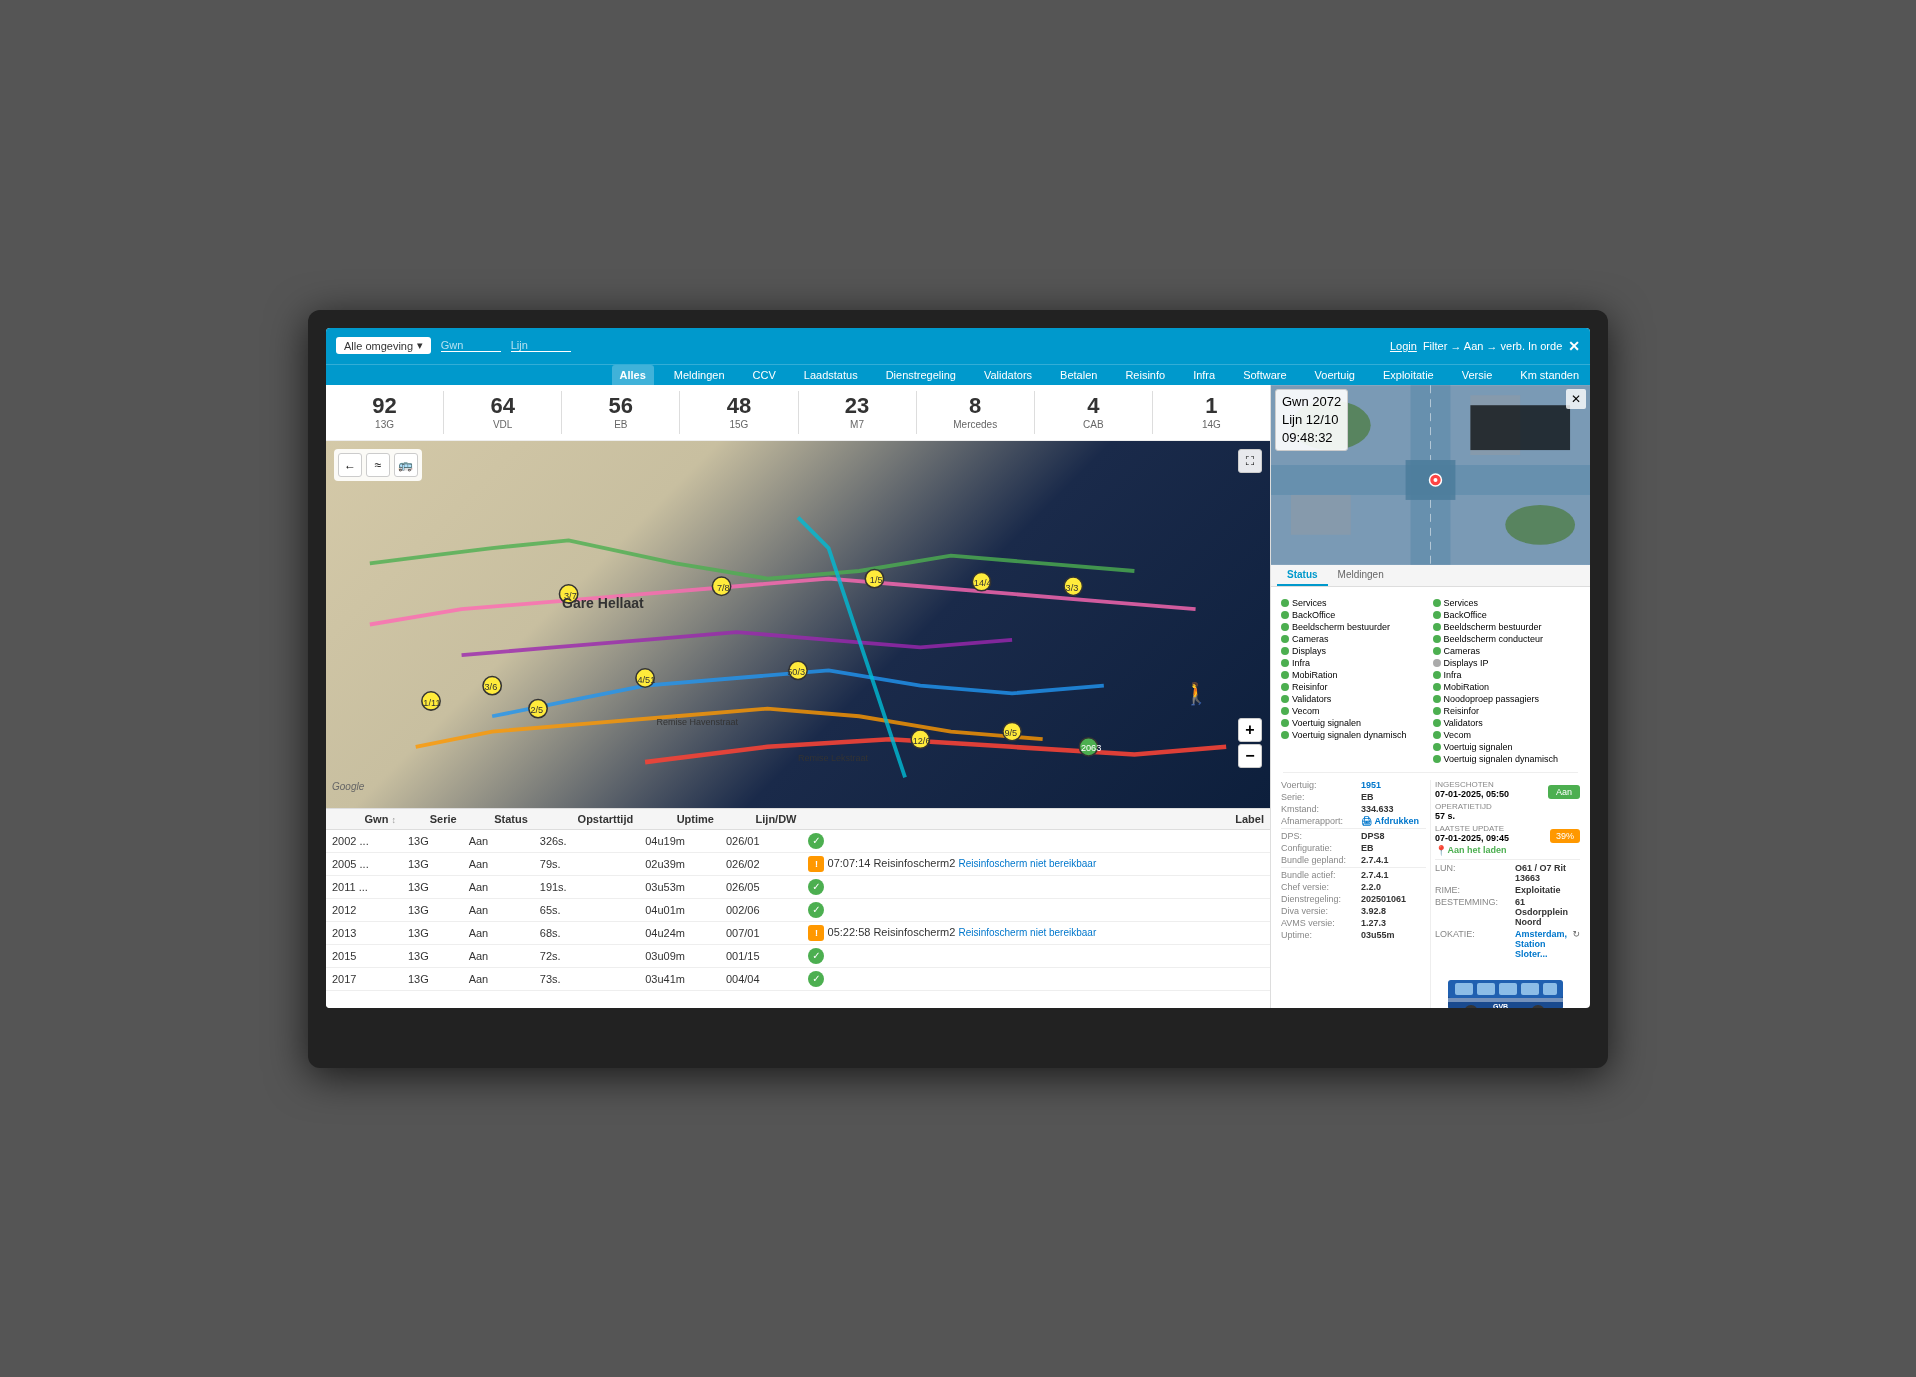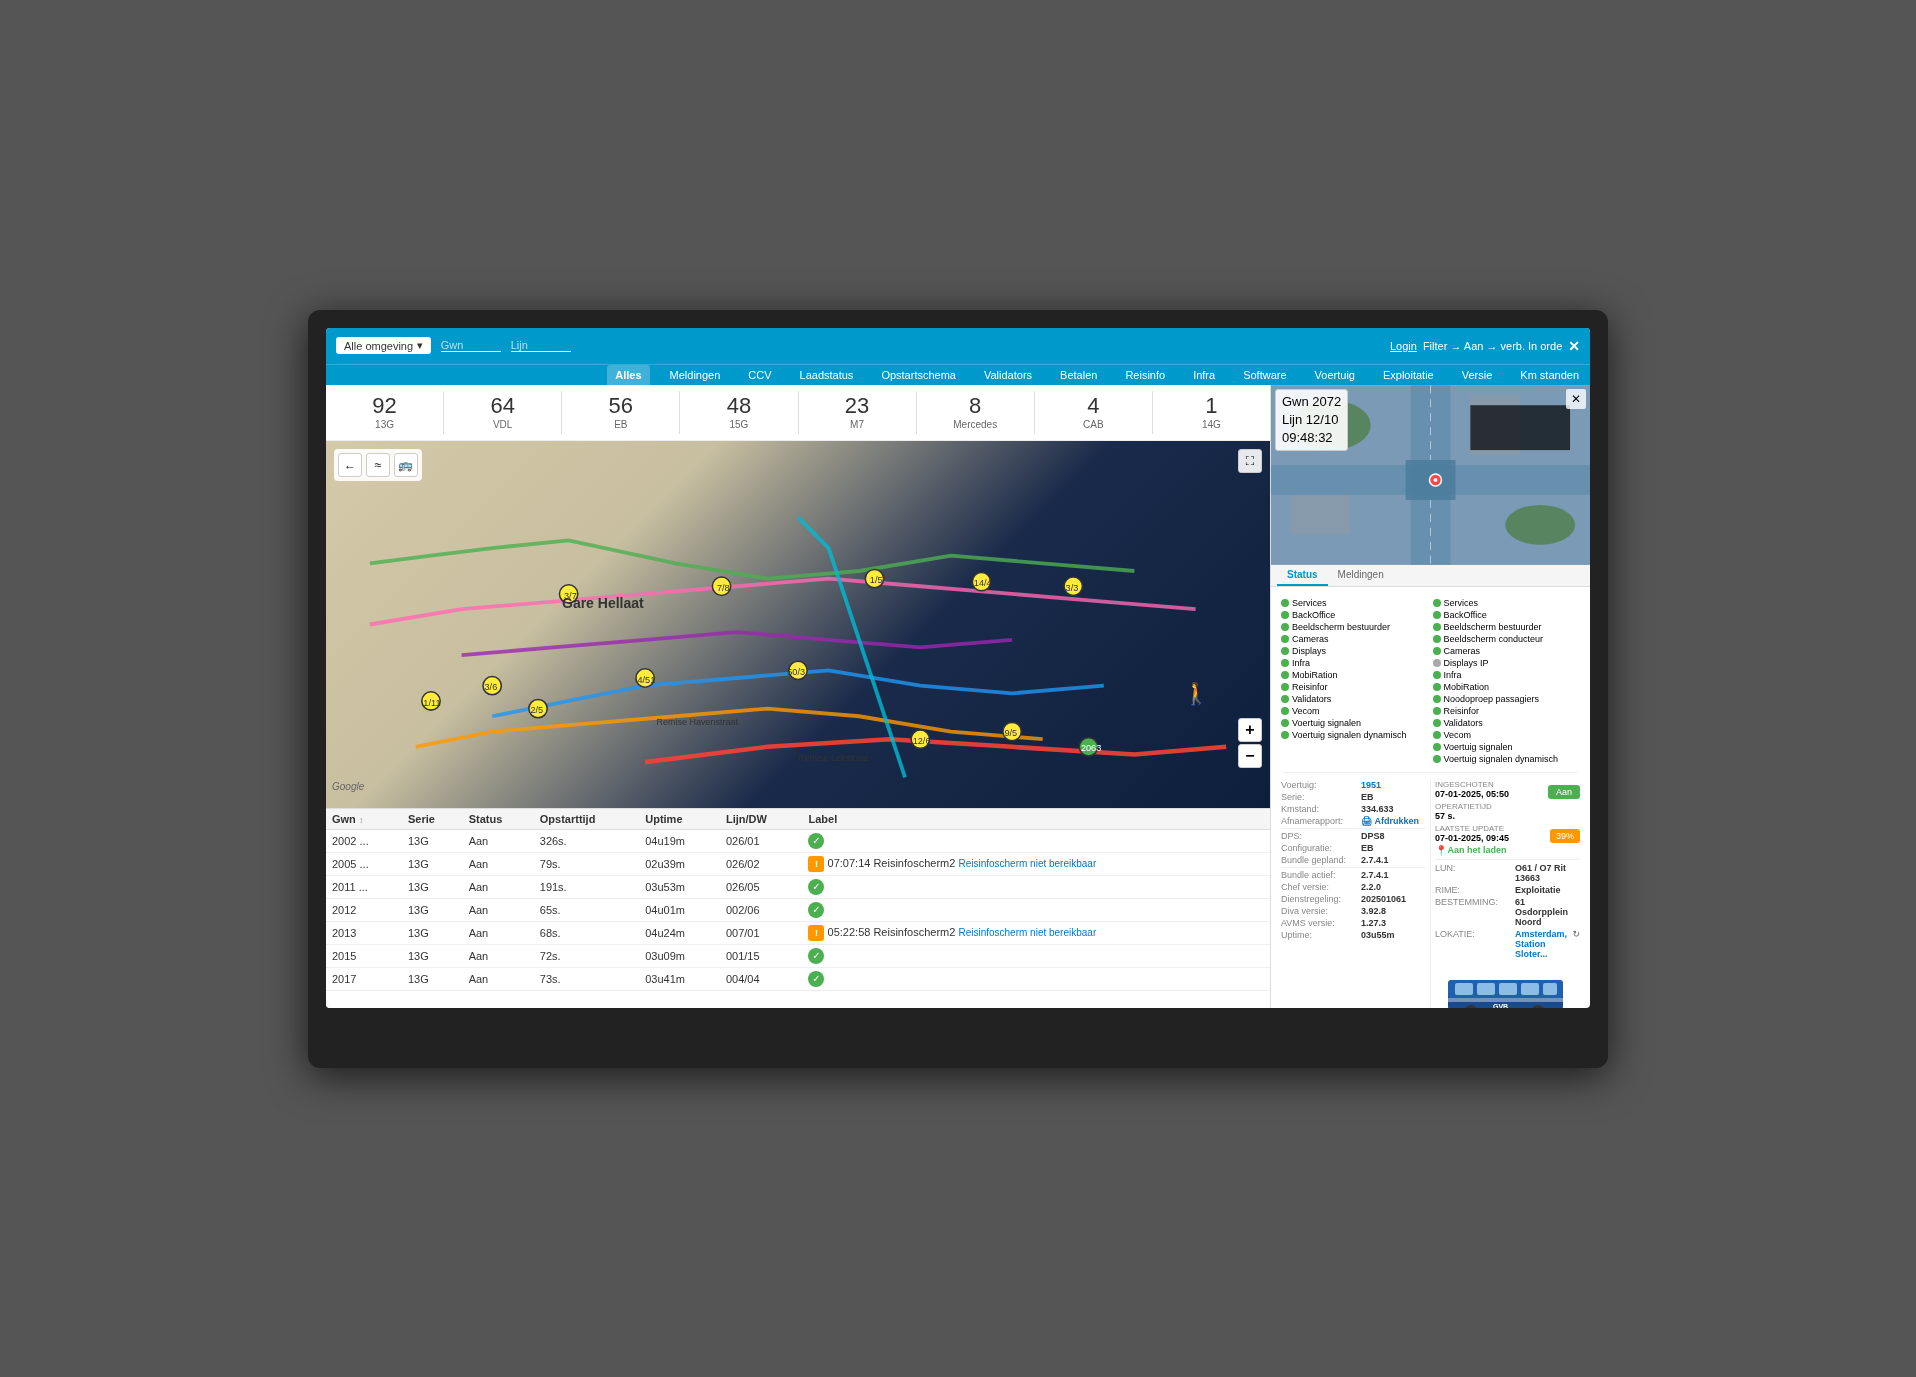--- a/index.html
+++ b/index.html
@@ -118,21 +118,21 @@
     }
     .stat-item {
       flex: 1;
       text-align: center;
       border-right: 1px solid #ddd;
       padding: 4px 6px;
     }
     .stat-item:last-child { border-right: none; }
     .stat-main {
       font-size: 22px;
-      font-weight: normal;
+      font-weight: bold;
       color: #333;
       line-height: 1;
     }
     .stat-sub {
       font-size: 10px;
       color: #666;
       margin-top: 2px;
     }
     
     .map-container {
@@ -218,21 +218,21 @@
       border-top: 1px solid #ddd;
     }
     table {
       width: 100%;
       border-collapse: collapse;
       font-size: 11px;
     }
     thead th {
       background: #f5f5f5;
       padding: 4px 6px;
-      text-align: left;
+      text-align: right;
       font-weight: bold;
       color: #333;
       border-bottom: 1px solid #ddd;
       position: sticky;
       top: 0;
       white-space: nowrap;
     }
     tbody tr {
       border-bottom: 1px solid #eee;
     }
@@ -402,21 +402,21 @@
         <span>Filter → Aan → verb. In orde</span>
         <span class="header-close">✕</span>
       </div>
     </div>
 
     <div class="nav">
       <div class="nav-item active">Alles</div>
       <div class="nav-item">Meldingen</div>
       <div class="nav-item">CCV</div>
       <div class="nav-item">Laadstatus</div>
-      <div class="nav-item">Opstartschema</div>
+      <div class="nav-item">Dienstregeling</div>
       <div class="nav-item">Validators</div>
       <div class="nav-item">Betalen</div>
       <div class="nav-item">Reisinfo</div>
       <div class="nav-item">Infra</div>
       <div class="nav-item">Software</div>
       <div class="nav-item">Voertuig</div>
       <div class="nav-item">Exploitatie</div>
       <div class="nav-item">Versie</div>
       <div class="nav-item">Km standen</div>
     </div>

